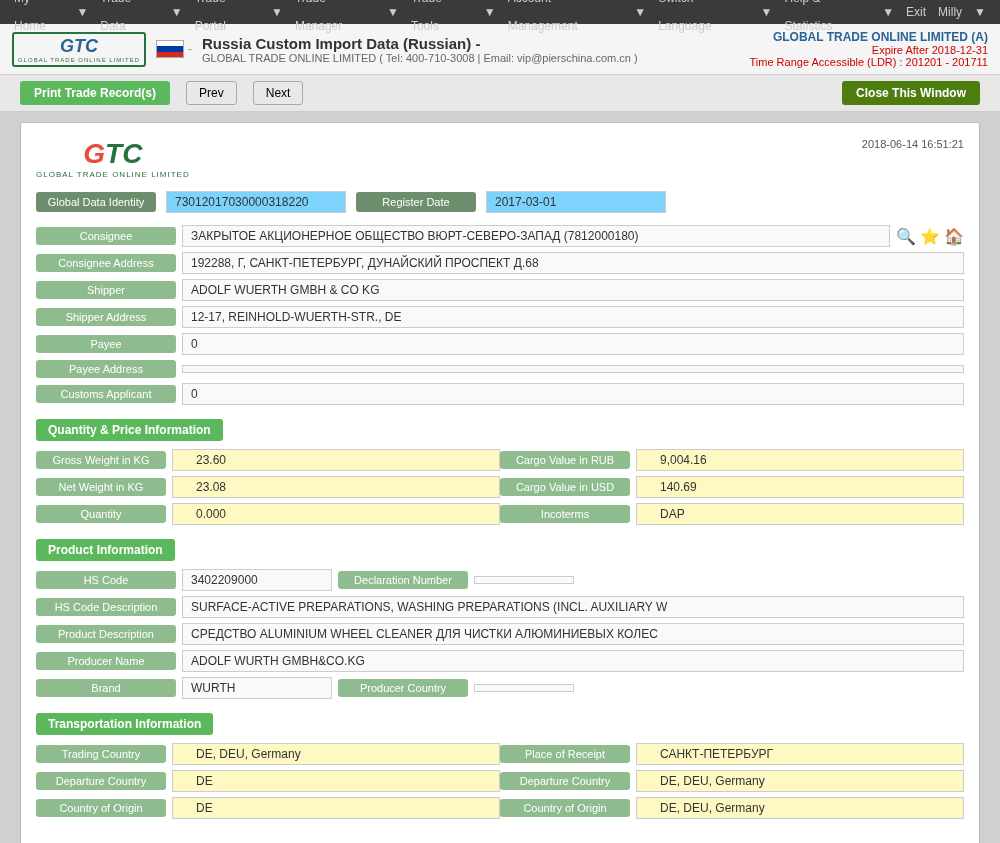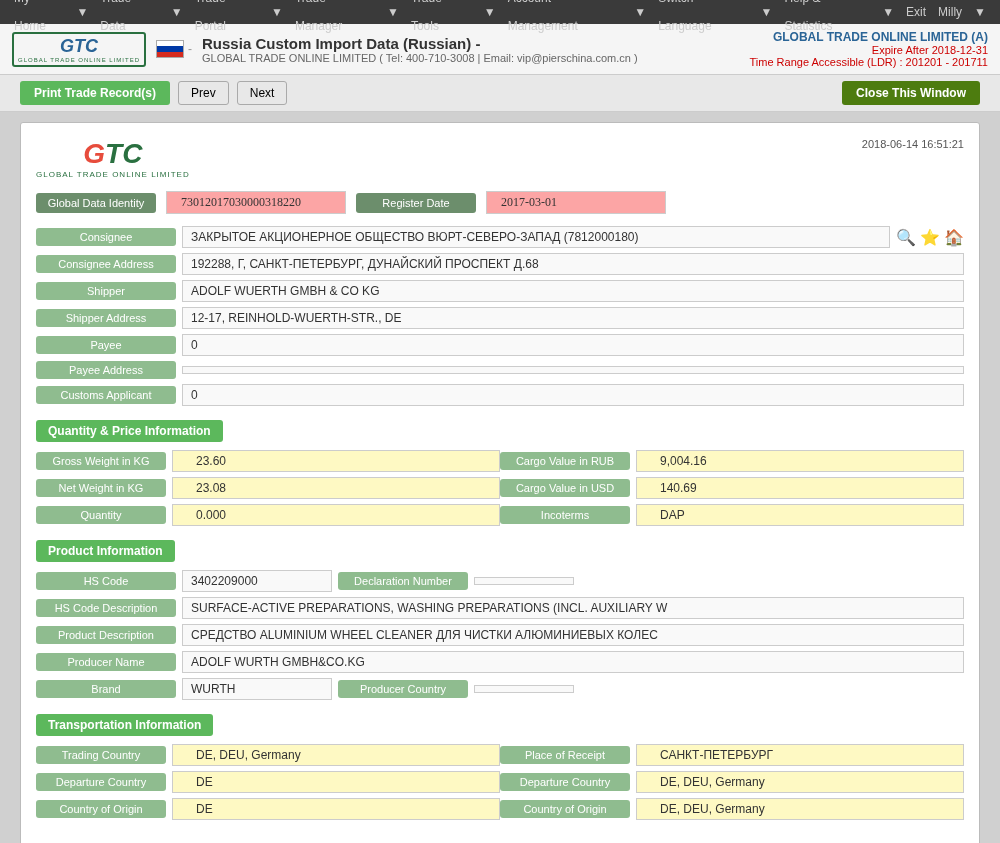--- a/index.html
+++ b/index.html
@@ -74,21 +74,21 @@
 
     
     .action-bar {
       background: #e8e8e8;
       padding: 6px 20px;
       display: flex;
       align-items: center;
       justify-content: space-between;
       border-bottom: 1px solid #ccc;
     }
-    .action-bar-left { display: flex; gap: 8px; align-items: center; border-radius: 6px; }
+    .action-bar-left { display: flex; gap: 16px; align-items: center; border-radius: 6px; }
     .btn-print {
       background: #5cb85c;
       color: #fff;
       border: none;
       padding: 5px 14px;
       border-radius: 3px;
       cursor: pointer;
       font-size: 12px;
       font-weight: bold;
     }
@@ -160,25 +160,24 @@
       color: #fff;
       border: none;
       padding: 4px 10px;
       border-radius: 3px;
       font-size: 11px;
       min-width: 120px;
       text-align: center;
     }
     .field-value {
       border: 1px solid #ccc;
-      background: #fca5a5;
-      padding: 3px 14px;
+      background: #7dd3fc;
+      padding: 3px 8px;
       font-size: 12px;
       min-width: 180px;
-      font-family: Liberation Serif, serif;
     }
 
     
     .section-header {
       background: #5cb85c;
       color: #fff;
       padding: 4px 12px;
       border-radius: 3px;
       font-size: 12px;
       font-weight: bold;

